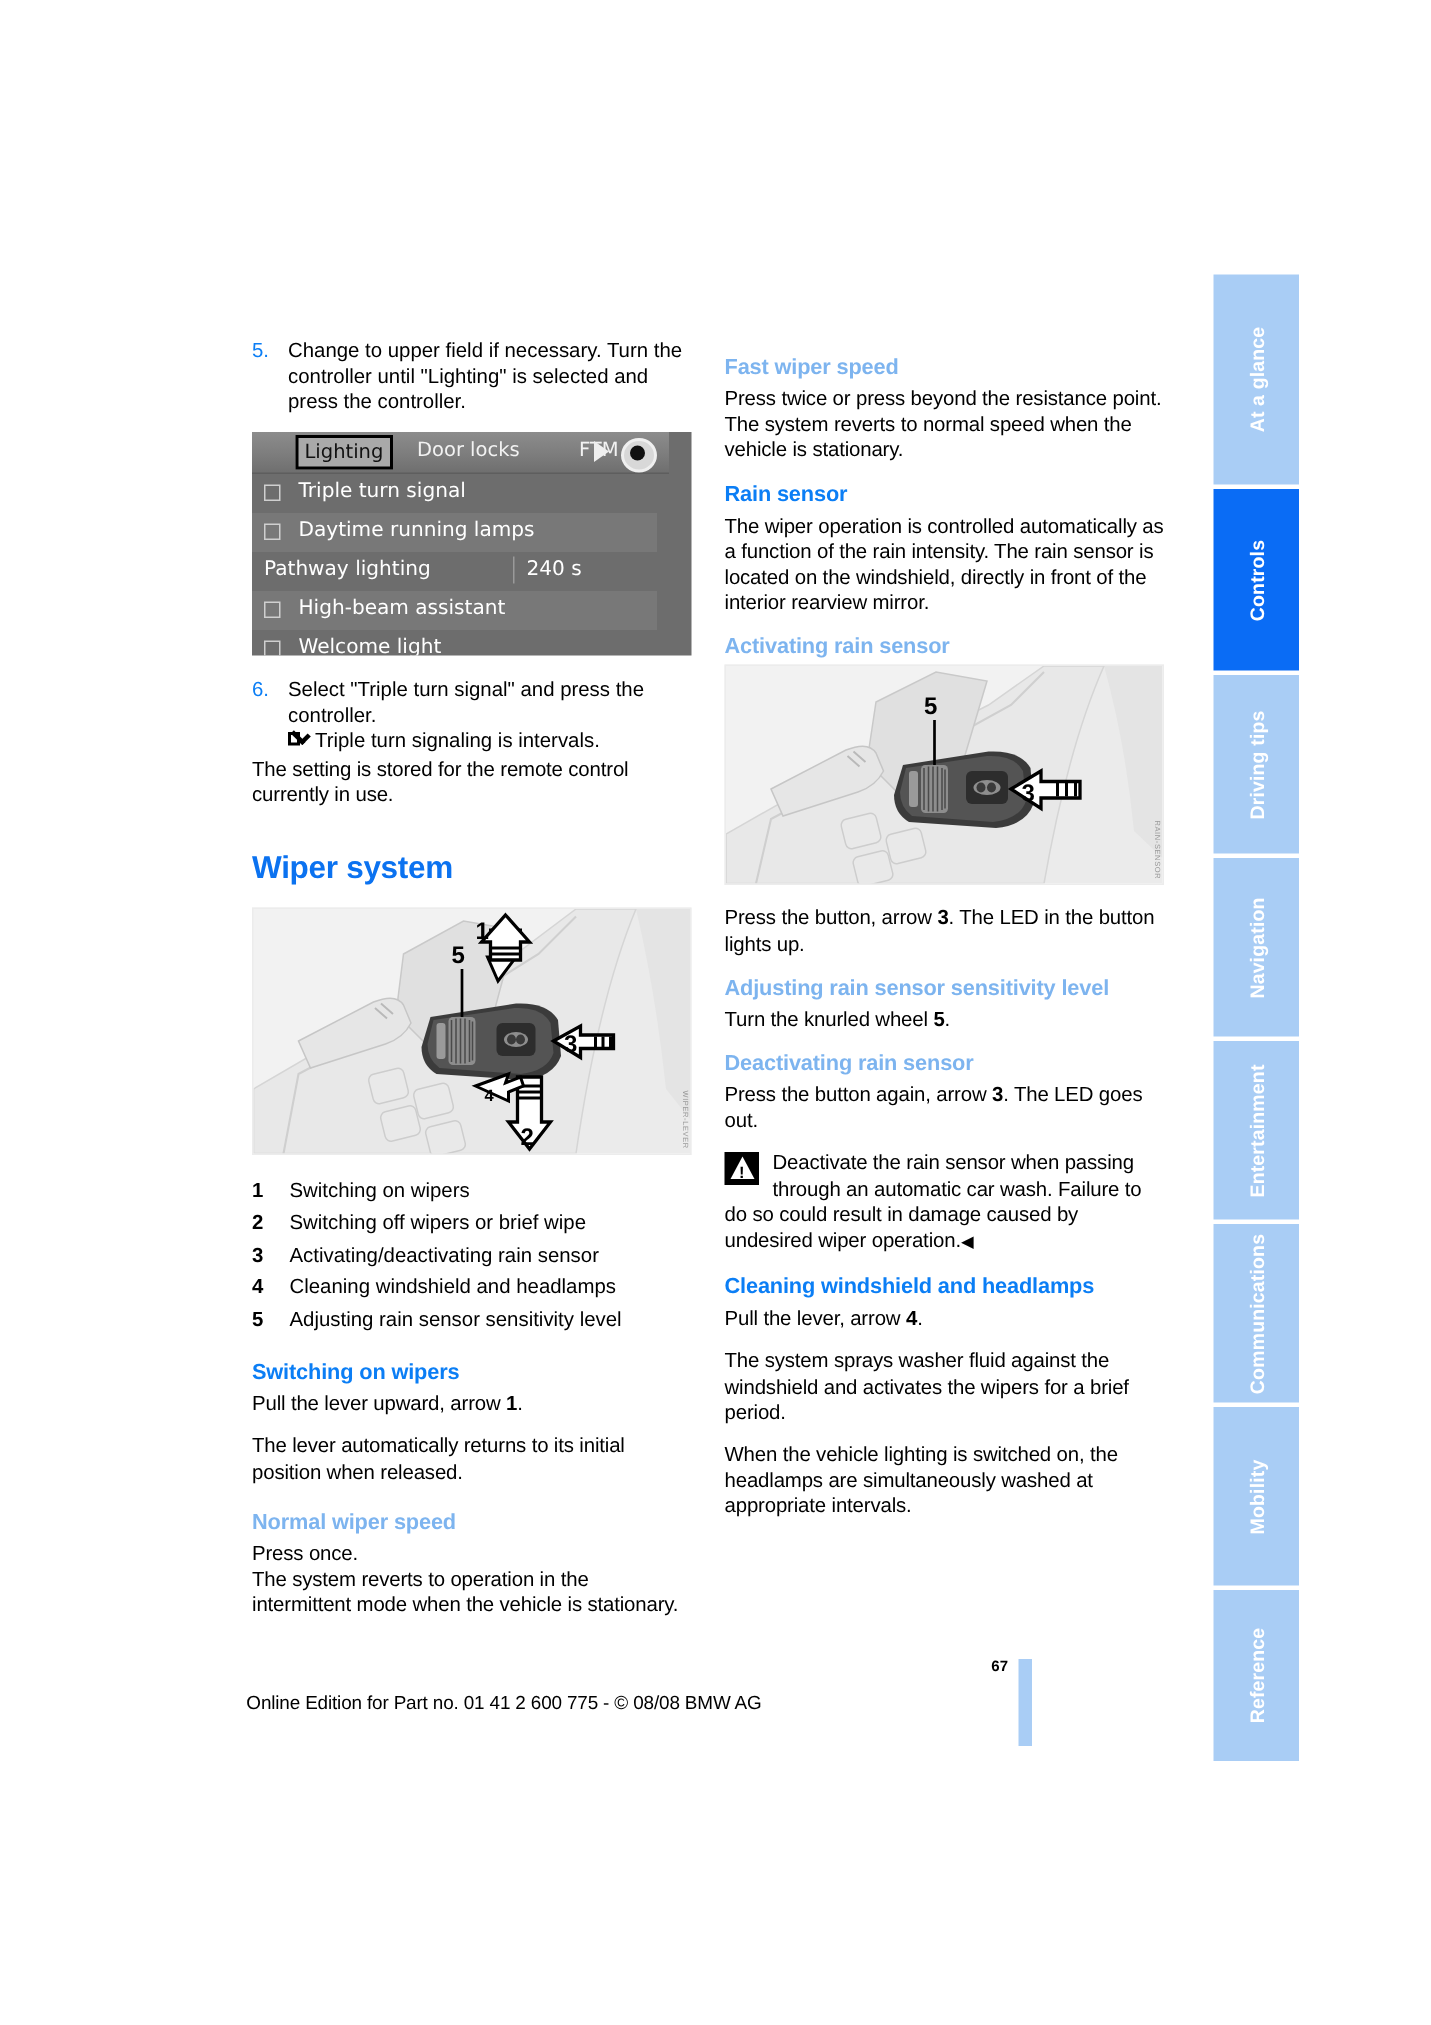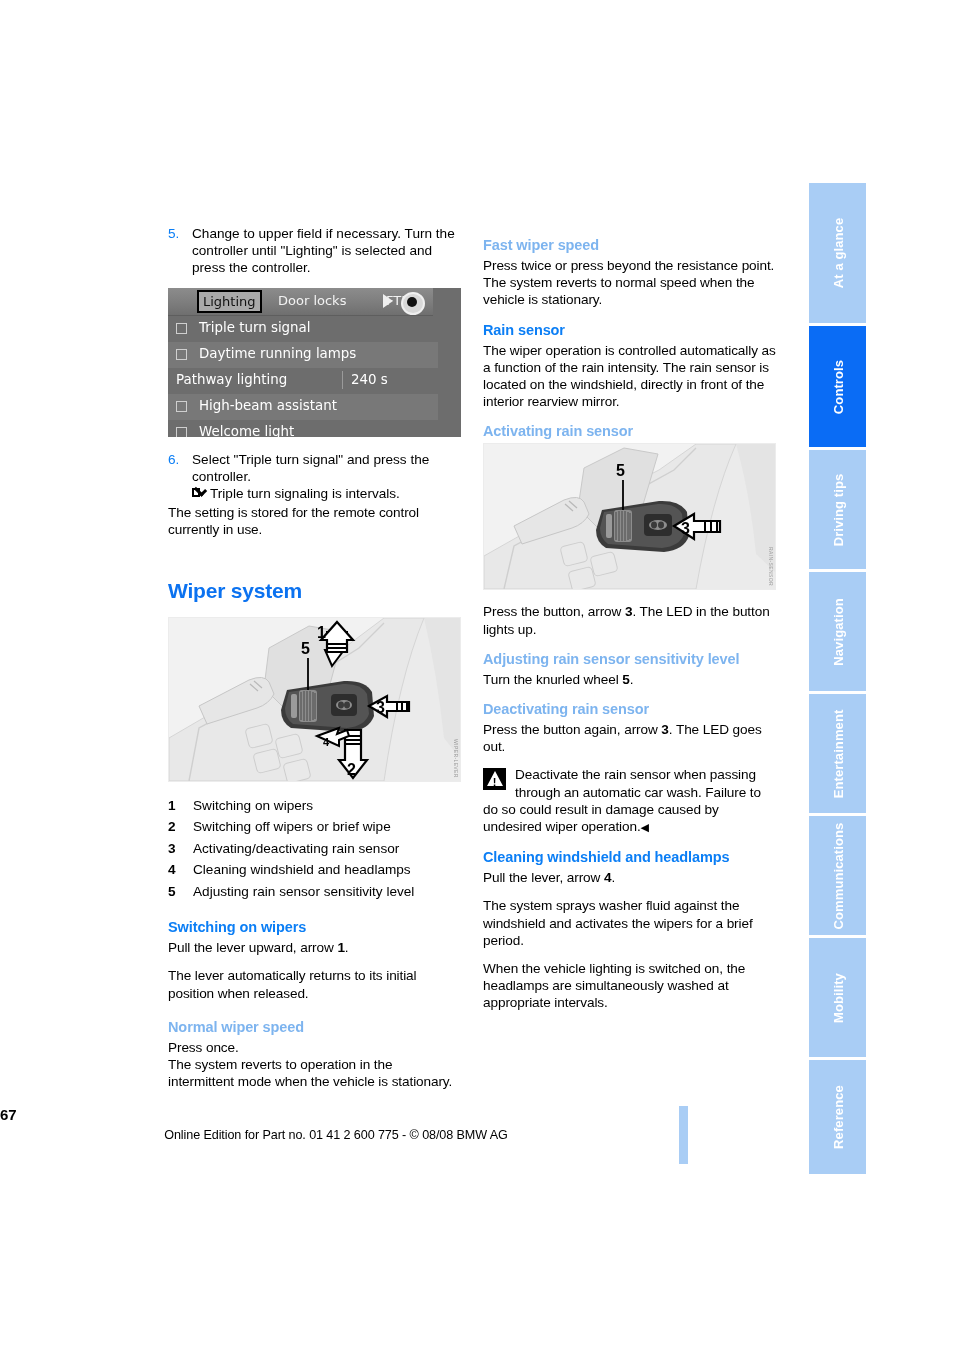--- a/index.html
+++ b/index.html
@@ -134,20 +134,21 @@
     background:#6d6d6d;
     position:relative;
     margin:3px 0 14px 0;
     overflow:hidden;
     font-size:0;
   }
   .idrive-bar{
     position:absolute;left:0;top:0;width:265px;height:27px;
     background:linear-gradient(180deg,#8c8c8c 0%,#7d7d7d 55%,#6f6f6f 100%);
     border-bottom:1px solid #5e5e5e;
+    padding-left:13px;
   }
   .idrive-bar .lbl{
     position:absolute;top:5px;
     color:#f2f2f2;
     font-size:13px;
     font-family:"DejaVu Sans", sans-serif;
     white-space:nowrap;
   }
   .lbl-sel{
     left:29px;
@@ -230,21 +231,22 @@
     color:#ffffff;
     font-size:13px;
     font-weight:bold;
     letter-spacing:0.1px;
   }
   .tab.active .vtext{color:#ffffff;}
 
   
   .pagenum{
     position:absolute;left:0;top:1106px;width:672px;
-    font-size:15px;font-weight:bold;
+    text-align:right;
+    font-size:10px;font-weight:bold;
   }
   .footer{
     position:absolute;left:0;top:1128px;width:672px;
     text-align:center;
     font-size:12.6px;
     letter-spacing:-0.1px;
   }
   .footbar{
     position:absolute;left:679px;top:1106px;
     width:9px;height:58px;
@@ -302,21 +304,21 @@
     <div class="step" style="margin-bottom:2px;">
       <span class="step-num">6.</span>
       <span class="step-body">
         <span>Select "Triple turn signal" and press the controller.</span><br>
         <span class="chk"><i></i><b></b></span><span>Triple turn signaling is intervals.</span>
       </span>
     </div>
 
     <p>The setting is stored for the remote control currently in use.</p>
 
-    <h1 class="h1" style="margin-top:40px;">Wiper system</h1>
+    <h1 class="h1" style="margin-top:28px;">Wiper system</h1>
 
     <div class="photo">
       <svg width="291" height="163" viewBox="0 0 291 163">
         <rect x="0" y="0" width="291" height="163" fill="#f2f2f2"></rect>
         <path d="M0 150 L40 96 L90 66 L150 44 L200 18 L235 0 L291 0 L291 163 L0 163 Z" fill="#ebebeb"></path>
         <path d="M255 0 Q268 55 275 120 L291 140 L291 0 Z" fill="#e4e4e4"></path>
         <path d="M0 163 L0 120 L60 85 L120 60 L175 30 L215 0 L255 0 Q230 60 215 163 Z" fill="#e8e8e8" stroke="#d5d5d5" stroke-width="1"></path>
         <path d="M20 163 L30 110 L90 78 L150 55 L190 30 L215 5" fill="none" stroke="#cfcfcf" stroke-width="1.4"></path>
 
         <path d="M100 30 L140 8 L175 14 L160 70 L120 95 L95 70 Z" fill="#e0e0e0" stroke="#c9c9c9" stroke-width="1"></path>

